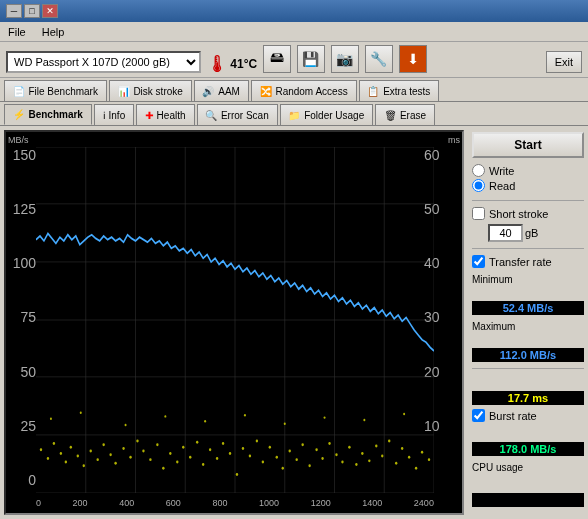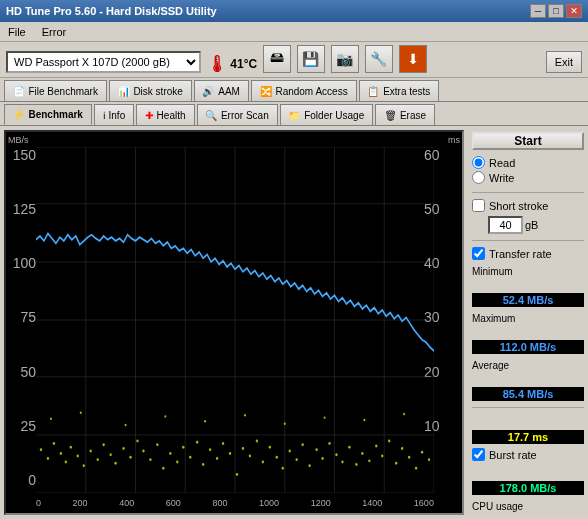--- a/index.html
+++ b/index.html
@@ -203,31 +203,30 @@
     .stat-value.blue { color: #4499ff; }
     .stat-value.yellow { color: #ffff00; }
     .stat-value.green { color: #00ff88; }
     .stat-value.orange { color: #ff8800; }
     .divider { border-top: 1px solid #a0a0a0; margin: 2px 0; }
   </style>
 </head>
 <body>
 
 <div class="title-bar">
-  <span class="title-bar-text">HD Tune Pro 5.60 - Hard Disk/SSD Utility</span>
   <div class="title-bar-buttons">
     <div class="title-btn">─</div>
     <div class="title-btn">□</div>
     <div class="title-btn close">✕</div>
   </div>
 </div>
 
 <div class="menu-bar">
   <span class="menu-item">File</span>
-  <span class="menu-item">Error</span>
+  <span class="menu-item">Help</span>
 </div>
 
 <div class="toolbar">
   <select class="drive-select">
     <option>WD  Passport X 107D (2000 gB)</option>
   </select>
   <div class="temp-display">
     <span class="temp-icon">🌡</span>
     <span style="font-size:12px;font-weight:bold;">41°C</span>
   </div>
@@ -424,36 +423,36 @@
 
       <div class="x-axis">
         <span class="x-label">0</span>
         <span class="x-label">200</span>
         <span class="x-label">400</span>
         <span class="x-label">600</span>
         <span class="x-label">800</span>
         <span class="x-label">1000</span>
         <span class="x-label">1200</span>
         <span class="x-label">1400</span>
-        <span class="x-label">1600</span>
+        <span class="x-label">2400</span>
       </div>
     </div>
   </div>
 
   <div class="right-panel">
     <button class="start-btn">Start</button>
 
     <div class="radio-group">
+      <label class="radio-item">
+        <input type="radio" name="mode" style="">
+        <span>Write</span>
+      </label>
       <label class="radio-item">
         <input type="radio" name="mode" checked="" style="">
         <span>Read</span>
-      </label>
-      <label class="radio-item">
-        <input type="radio" name="mode" style="">
-        <span>Write</span>
       </label>
     </div>
 
     <div class="divider"></div>
 
     <label class="checkbox-item">
       <input type="checkbox" style="">
       <span>Short stroke</span>
     </label>
     <div class="stroke-row">
@@ -469,24 +468,20 @@
     </label>
 
     <div>
       <div class="stat-label">Minimum</div>
       <div class="stat-value blue">52.4 MB/s</div>
     </div>
     <div>
       <div class="stat-label">Maximum</div>
       <div class="stat-value blue">112.0 MB/s</div>
     </div>
-    <div>
-      <div class="stat-label">Average</div>
-      <div class="stat-value blue">85.4 MB/s</div>
-    </div>
 
     <div class="divider"></div>
 
     <div class="stat-value yellow">17.7 ms</div>
 
     <label class="checkbox-item">
       <input type="checkbox" checked="" style="">
       <span>Burst rate</span>
     </label>
     <div class="stat-value green">178.0 MB/s</div>

